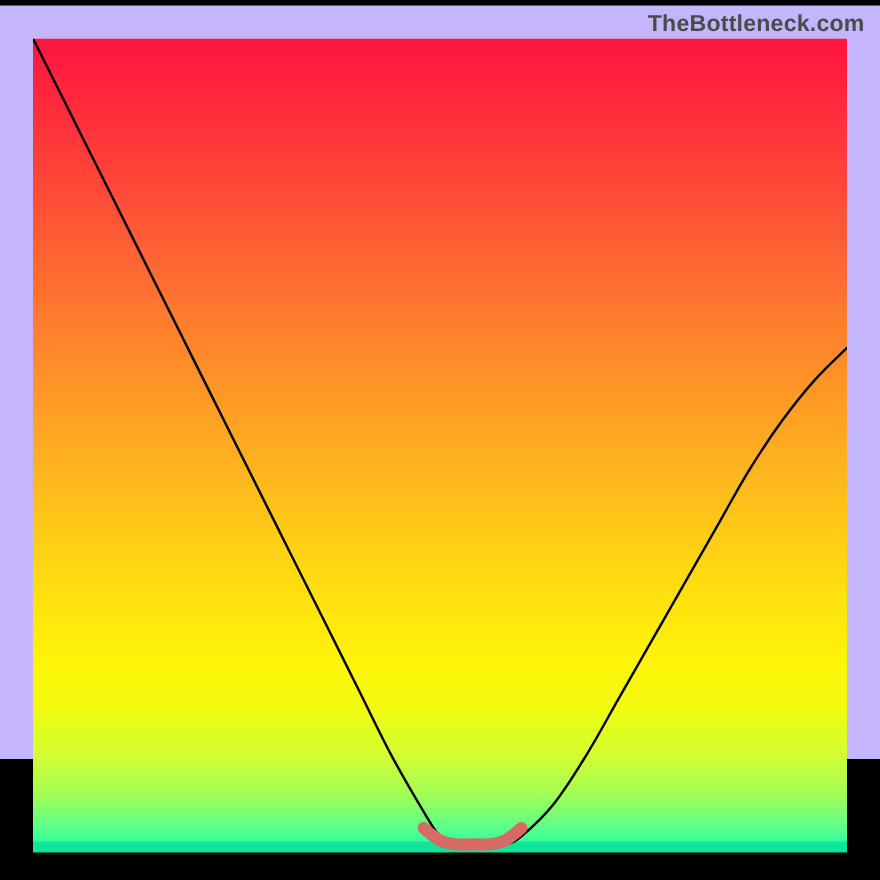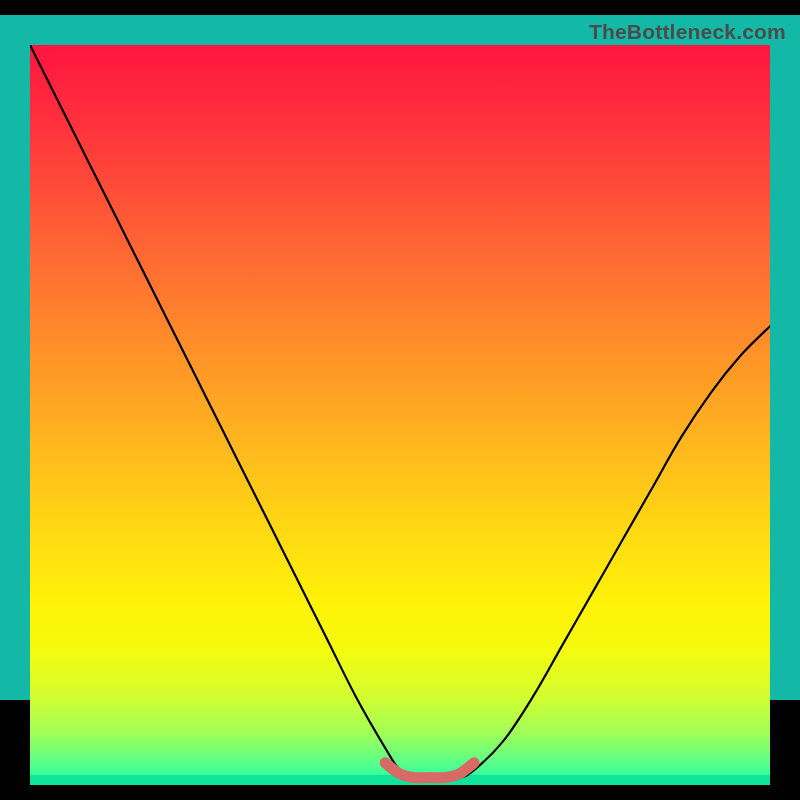--- a/index.html
+++ b/index.html
@@ -5,25 +5,25 @@
   html, body {
     margin: 0;
     padding: 0;
     width: 800px;
     height: 800px;
     background: #000;
     overflow: hidden;
   }
   .frame {
     position: absolute;
-    top: 15px;
+    top: 5px;
     left: 0;
     width: 800px;
     height: 685px;
-    background: #14b8a6;
+    background: #c4b5fd;
   }
   .watermark {
     position: absolute;
     top: 5px;
     right: 14px;
     font-family: Arial, Helvetica, sans-serif;
     font-size: 21px;
     font-weight: bold;
     color: #4b4b4b;
     letter-spacing: 0.2px;

